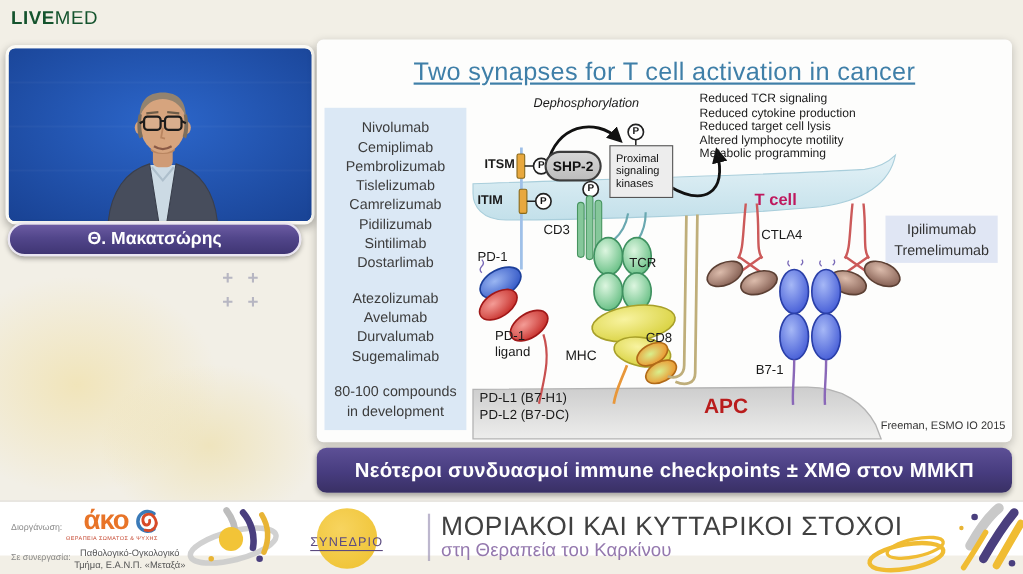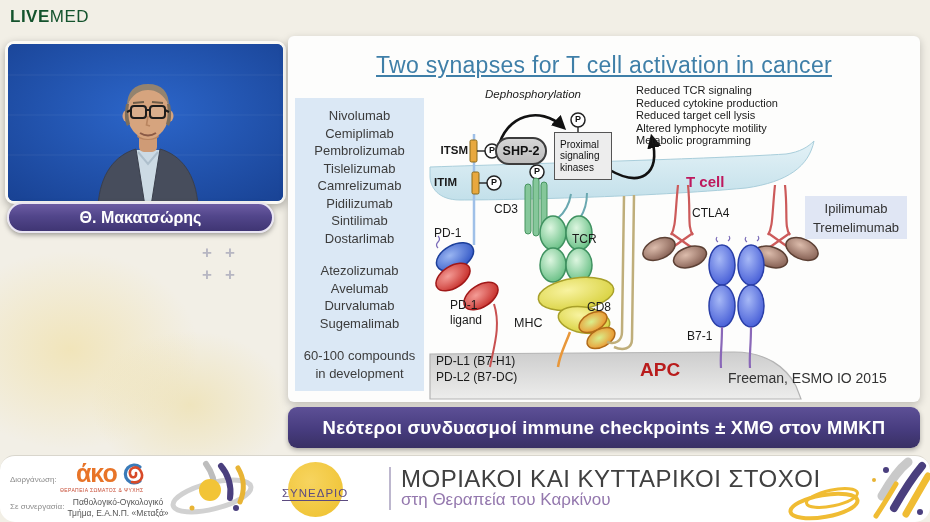--- a/index.html
+++ b/index.html
@@ -66,35 +66,35 @@
   .l-cd3 { left:206px; top:166px; }
   .l-tcr { left:284px; top:168px;margin-top:28px; }
   .l-pd1 { left:146px; top:190px; }
   .l-pd1lig { left:162px; top:262px; width:52px; white-space:normal; line-height:15px; }
   .l-mhc { left:226px; top:280px; font-size:12.5px; }
   .l-cd8 { left:299px; top:264px; }
   .l-ctla4 { left:404px; top:170px; }
   .l-b71 { left:399px; top:293px; }
   .l-apc { left:352px; top:323px; font-weight:bold; font-size:19px; color:#b91c1c; }
   .l-pdl { left:148px; top:318px; line-height:15.5px; white-space:nowrap; }
-  .l-cite { left:440px; top:334px; width:186px; text-align:left; font-size:14px; color:#333; }
+  .l-cite { left:440px; top:346px; width:186px; text-align:right; font-size:10px; color:#333; }
   .ipibox { position:absolute; left:517px; top:160px; width:102px; height:43px;
             background:#e0e6f4; display:flex; flex-direction:column; align-items:center; justify-content:center;
             font-size:13px; line-height:19px; color:#333; }
 
   
   .banner { position:absolute; left:288px; top:407px; width:632px; height:41px; border-radius:9px;
             background:linear-gradient(180deg,#5d5096 0%, #473c7f 55%, #393064 100%);
             box-shadow:0 2px 5px rgba(0,0,0,.30);
             display:flex; align-items:center; justify-content:center;
             color:#fff; font-weight:bold; font-size:18.5px; letter-spacing:.2px; }
 
   
-  .footer { position:absolute; left:0; top:455px; width:930px; height:67px; background:#ffffff;
-            border-top:1px solid #d9d6cd;border-radius:15px; }
+  .footer { position:absolute; left:0; top:455px; width:930px; height:50px; background:#ffffff;
+            border-top:1px solid #d9d6cd; }
   .f-small { position:absolute; font-size:8px; color:#8a8a8a; }
   .f-org-label { left:10px; top:19px; }
   .f-part-label { left:10px; top:46px; }
   .akos { position:absolute; left:58px; top:3px; display:flex; align-items:center;
           color:#e87428; font-weight:bold; font-size:25px; letter-spacing:-1px;margin-left:18px; }
   .akos-tag { position:absolute; left:60px; top:31px; font-size:5px; letter-spacing:.4px; color:#c64a33; }
   .partner { position:absolute; left:62px; top:41px; width:112px; font-size:8.5px; line-height:10.5px;
              color:#555; text-align:center; }
   .syn-circle { position:absolute; left:288px; top:6px; width:55px; height:55px; border-radius:50%;
                 background:radial-gradient(circle at 40% 35%, #f7d45f, #eec02c); }
@@ -181,21 +181,21 @@
       <div>Camrelizumab</div>
       <div>Pidilizumab</div>
       <div>Sintilimab</div>
       <div>Dostarlimab</div>
       <div class="gap"></div>
       <div>Atezolizumab</div>
       <div>Avelumab</div>
       <div>Durvalumab</div>
       <div>Sugemalimab</div>
       <div class="gap"></div>
-      <div style="white-space:normal; padding:0 6px;">60-100 compounds in development</div>
+      <div style="white-space:normal; padding:0 6px;">80-100 compounds in development</div>
     </div>
 
     <svg class="diagram-svg" viewBox="0 0 632 366">
       <defs>
         <linearGradient id="bandGrad" x1="0" y1="0" x2="0" y2="1">
           <stop offset="0%" stop-color="#e4f2f7"></stop>
             <stop offset="100%" stop-color="#c3e0ea"></stop>
         </linearGradient>
         <linearGradient id="apcGrad" x1="0" y1="0" x2="0" y2="1">
           <stop offset="0%" stop-color="#cdcdcd"></stop>

